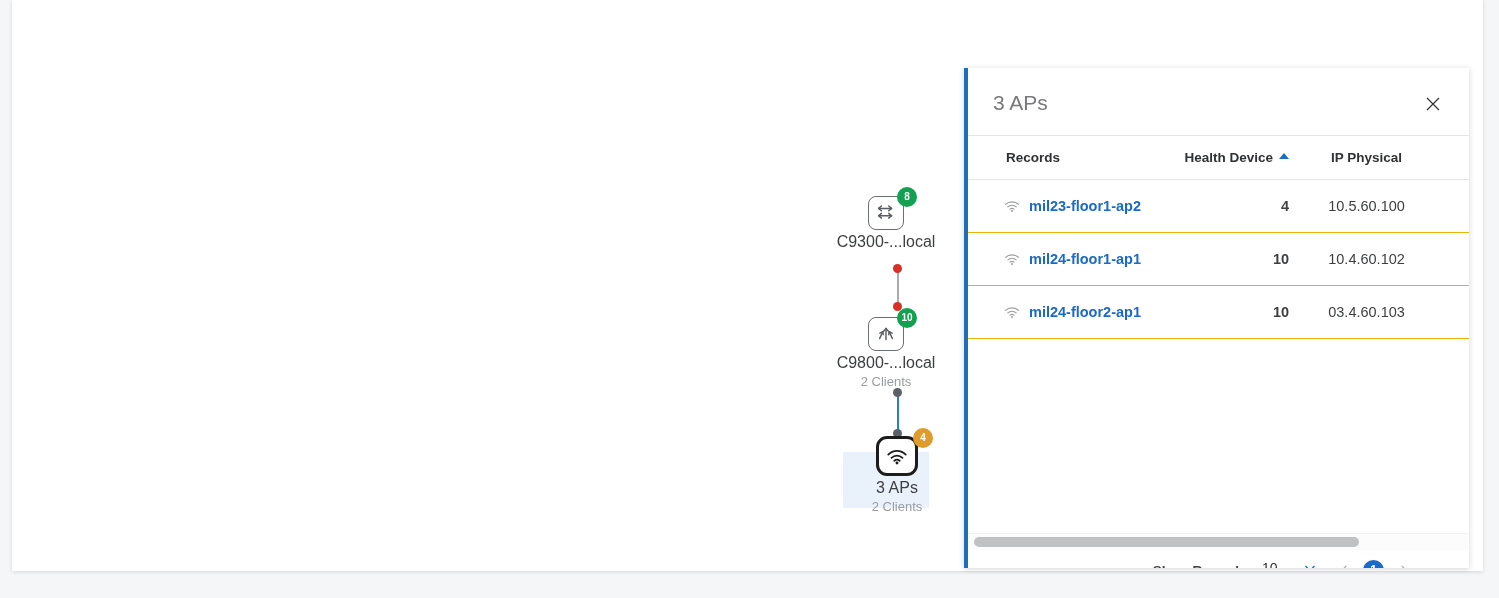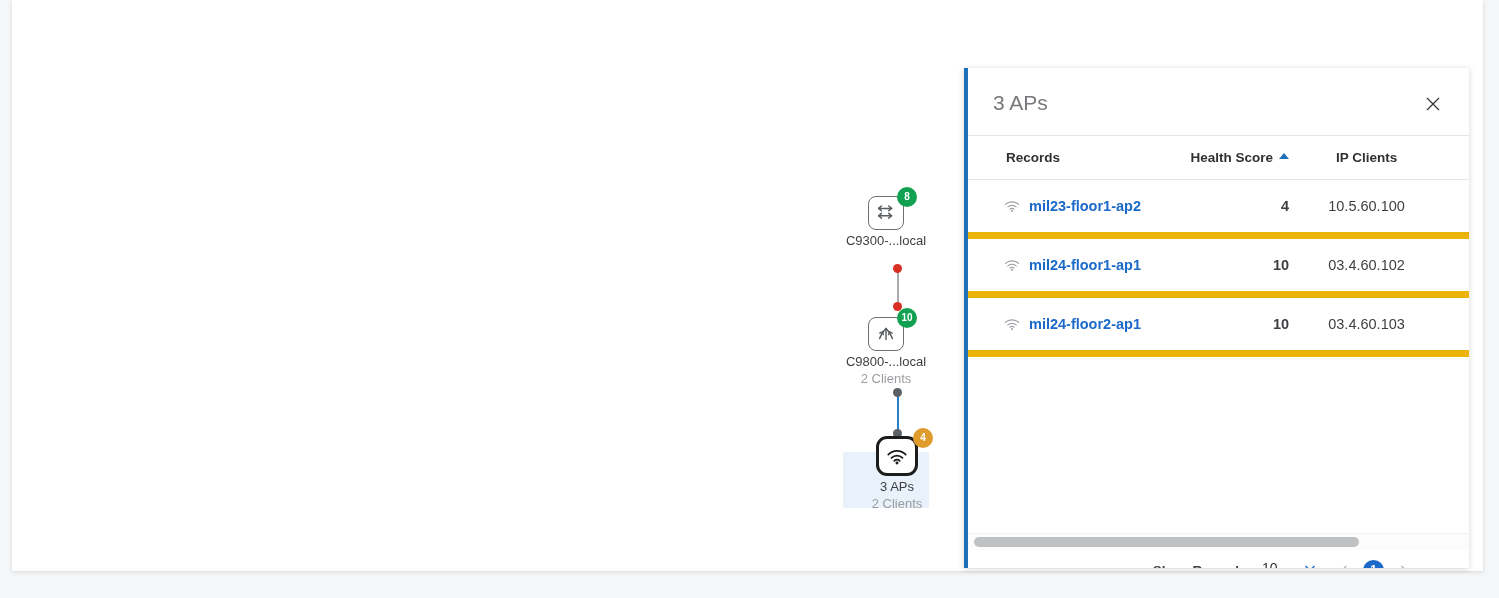--- a/index.html
+++ b/index.html
@@ -78,21 +78,21 @@
     border-radius: 50%;
     color: #ffffff;
     font-size: 10px;
     font-weight: 700;
     display: flex; align-items: center; justify-content: center;
     line-height: 1;
   }
 
   .node-label {
     margin-top: 3px;
-    font-size: 13px;
+    font-size: 16px;
     color: #3d3f42;
     white-space: nowrap;
   }
   .node-sub {
     margin-top: 2px;
     font-size: 13px;
     color: #9a9da1;
     white-space: nowrap;
   }
 
@@ -148,21 +148,21 @@
   table.ap-table th {
     font-size: 13.5px;
     font-weight: 700;
     color: #2f3133;
     padding: 14px 0 14px 0;
     border-bottom: 1px solid #e3e5e7;
     white-space: nowrap;
   }
   table.ap-table td {
     padding: 18px 0 18px 0;
-    border-bottom: 7px solid #eab308;
+    border-bottom: 1px solid #eab308;
     color: #3d3f42;
     white-space: nowrap;
     font-size: 14.5px;
   }
   .col-device  { width: 182px; text-align: left; padding-left: 36px !important; }
   .col-health  { width: 108px; text-align: right; }
   .col-ip      { width: 140px; text-align: center; }
   .col-sw      { width: 130px; text-align: center; }
 
   th.col-device { padding-left: 38px !important; }
@@ -341,23 +341,23 @@
           </svg>
         </span>
       </div>
 
       <div class="table-wrap">
         <table class="ap-table">
           <thead>
             <tr>
               <th class="col-device">Records</th>
               <th class="col-health">
-                <span>Health Score</span><span class="sort-arrow"></span>
+                <span>Health Device</span><span class="sort-arrow"></span>
               </th>
-              <th class="col-ip">IP Clients</th>
+              <th class="col-ip">IP Physical</th>
               <th class="col-sw">Softwa</th>
             </tr>
           </thead>
           <tbody>
 
             <tr>
               <td class="col-device">
                 <span class="device-cell">
                   <span class="wifi-ico">
                     <svg viewBox="0 0 18 14" width="16" height="13" aria-hidden="true">
@@ -387,21 +387,21 @@
                         <path d="M4.3 7.4 A7.2 7.2 0 0 1 13.7 7.4"></path>
                         <path d="M6.7 10 A3.6 3.6 0 0 1 11.3 10"></path>
                       </g>
                       <circle cx="9" cy="12" r="1.15" fill="currentColor"></circle>
                     </svg>
                   </span>
                   <span class="device-link">mil24-floor1-ap1</span>
                 </span>
               </td>
               <td class="col-health hs-good">10</td>
-              <td class="col-ip">03.4.60.102</td>
+              <td class="col-ip">10.4.60.102</td>
               <td class="col-sw">17.11.</td>
             </tr>
 
             <tr>
               <td class="col-device">
                 <span class="device-cell">
                   <span class="wifi-ico">
                     <svg viewBox="0 0 18 14" width="16" height="13" aria-hidden="true">
                       <g stroke="currentColor" stroke-width="1.25" fill="none" stroke-linecap="round">
                         <path d="M1.6 4.6 A11 11 0 0 1 16.4 4.6"></path>

